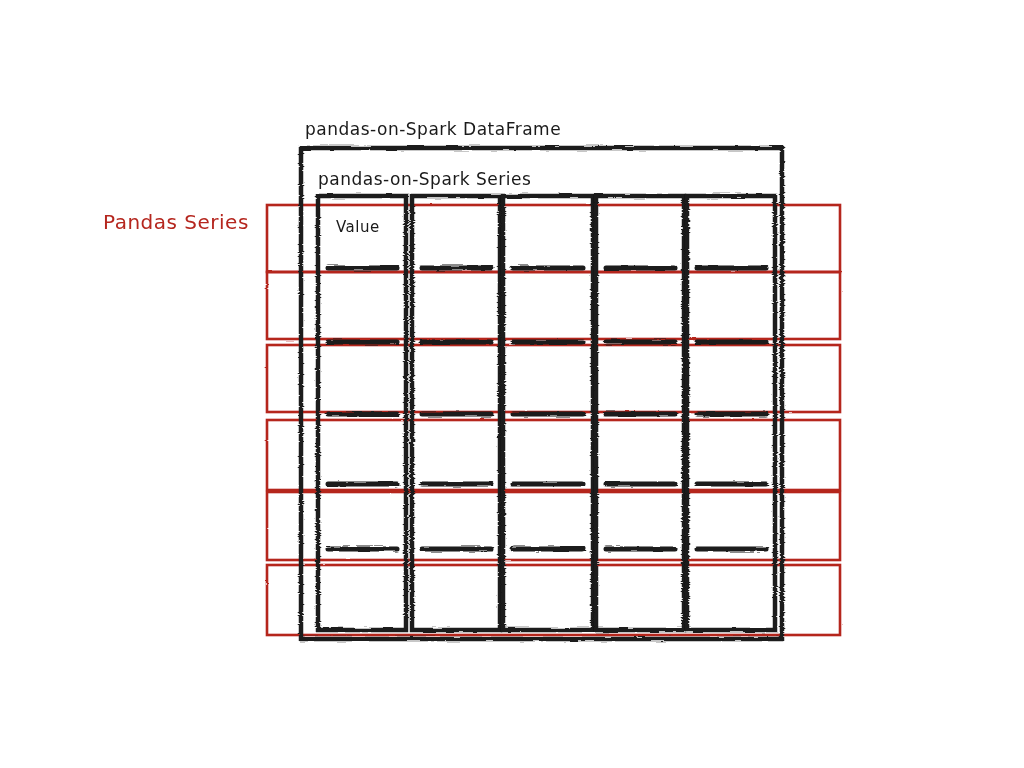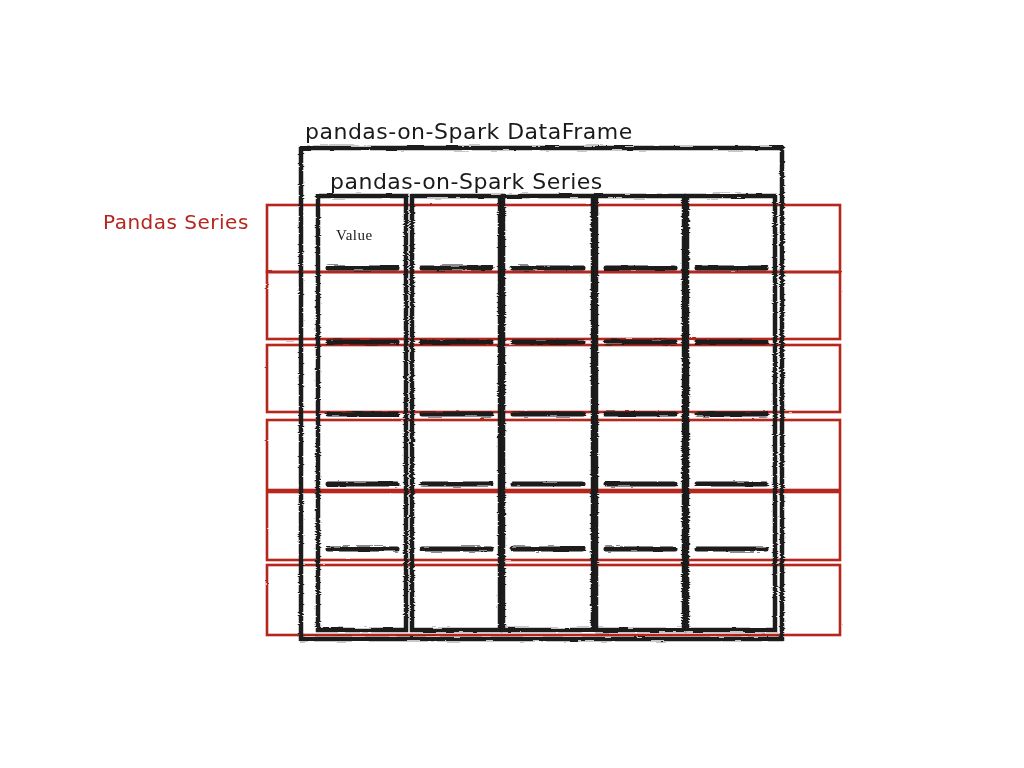--- a/index.html
+++ b/index.html
@@ -25,35 +25,35 @@
 
   
   .label {
     position: absolute;
     white-space: nowrap;
     font-family: "DejaVu Sans", sans-serif;
     letter-spacing: 0.5px;
   }
   .label-dark {
     color: #1a1a1a;
-    font-size: 22px;
+    font-size: 17px;
   }
   .label-red {
     color: #b5261e;
     font-size: 20px;
   }
   .label-cell {
     color: #1a1a1a;
     font-size: 15px;
   }
 
   #lbl-dataframe { left: 305px; top: 119px; }
-  #lbl-series    { left: 318px; top: 169px; margin-left: 12px; }
+  #lbl-series    { left: 318px; top: 169px; }
   #lbl-pandas    { left: 103px; top: 210px; }
-  #lbl-value     { left: 336px; top: 227px; font-family: Liberation Serif, serif; }
+  #lbl-value     { left: 336px; top: 218px; }
 </style>
 </head>
 <body>
 
 <svg id="canvas" viewBox="0 0 1024 768">
   <defs>
     <filter id="rough" x="-20%" y="-20%" width="140%" height="140%">
       <feTurbulence type="fractalNoise" baseFrequency="0.04 0.9" numOctaves="4" seed="7" result="noise"></feTurbulence>
       <feDisplacementMap in="SourceGraphic" in2="noise" scale="3.2" xChannelSelector="R" yChannelSelector="G"></feDisplacementMap>
     </filter>

